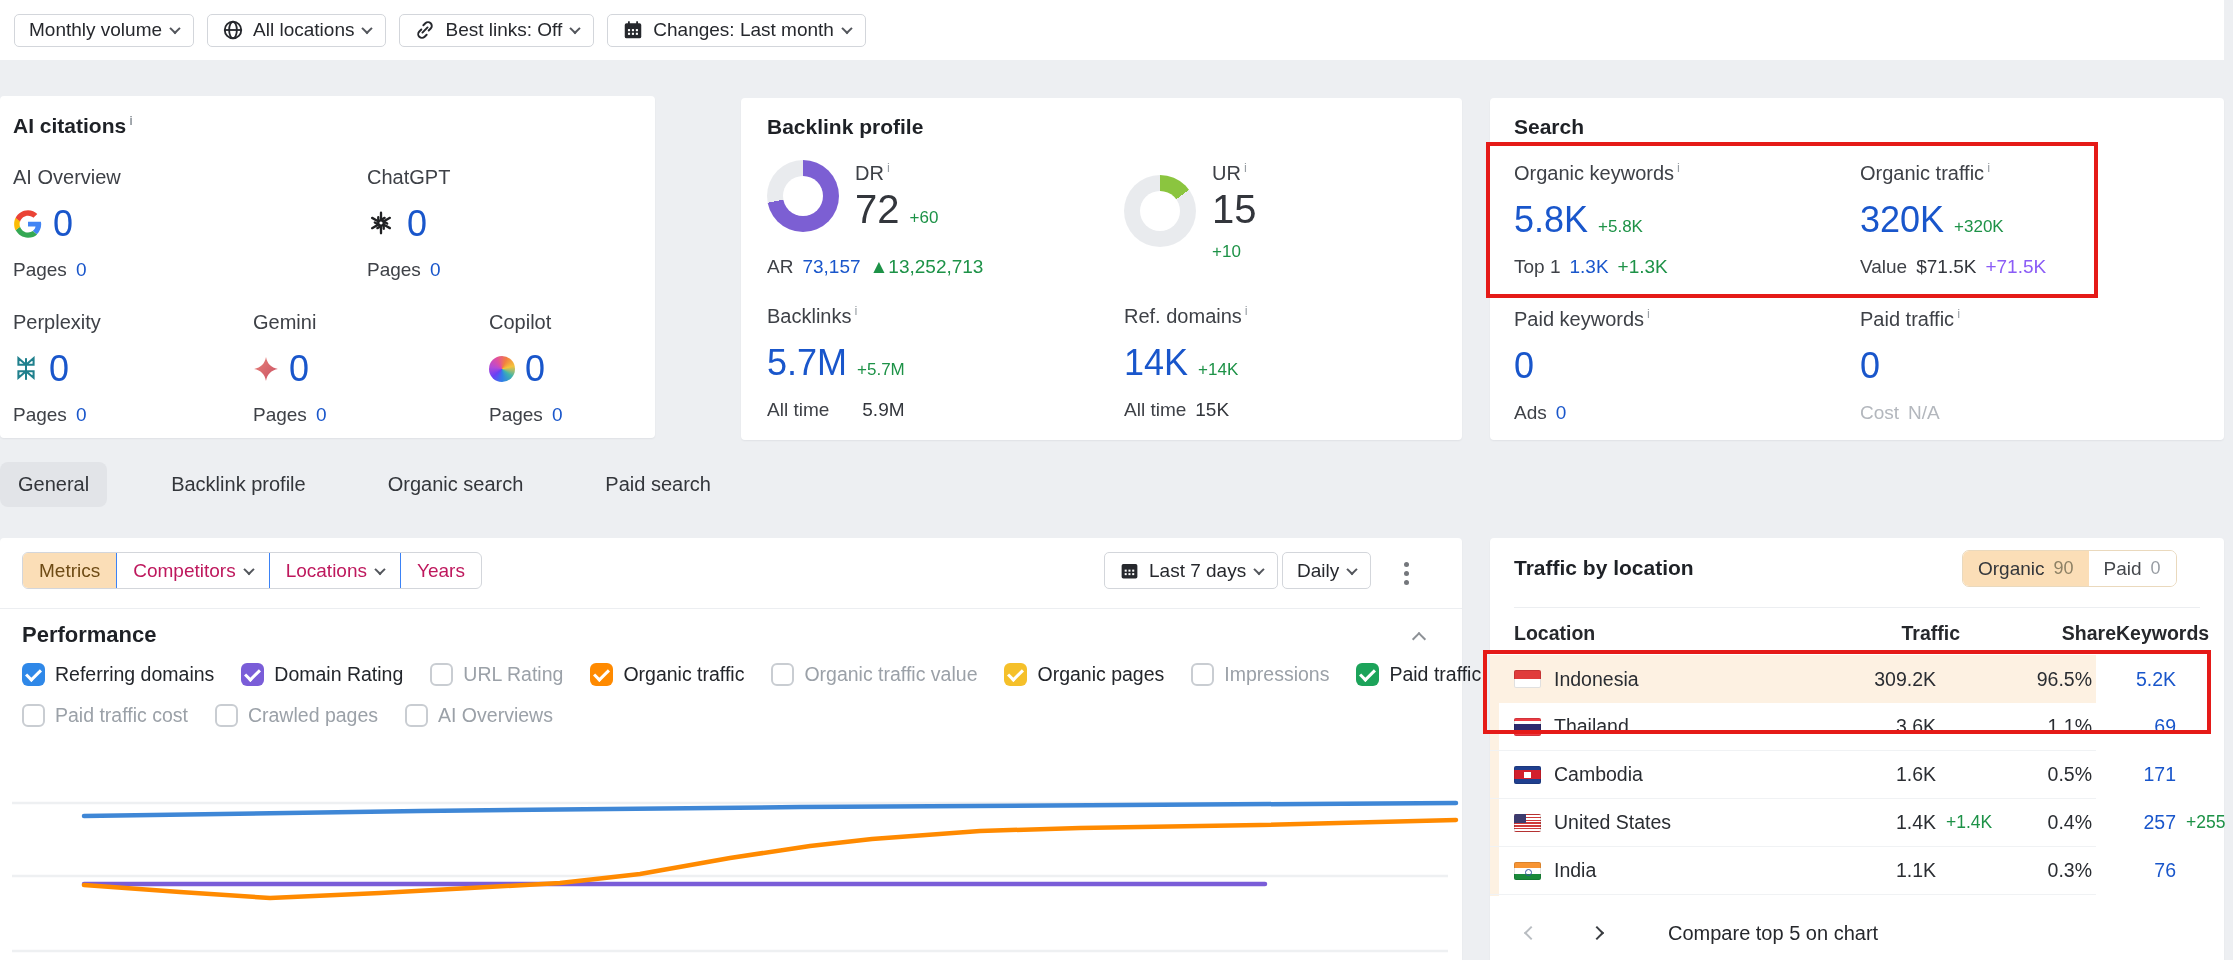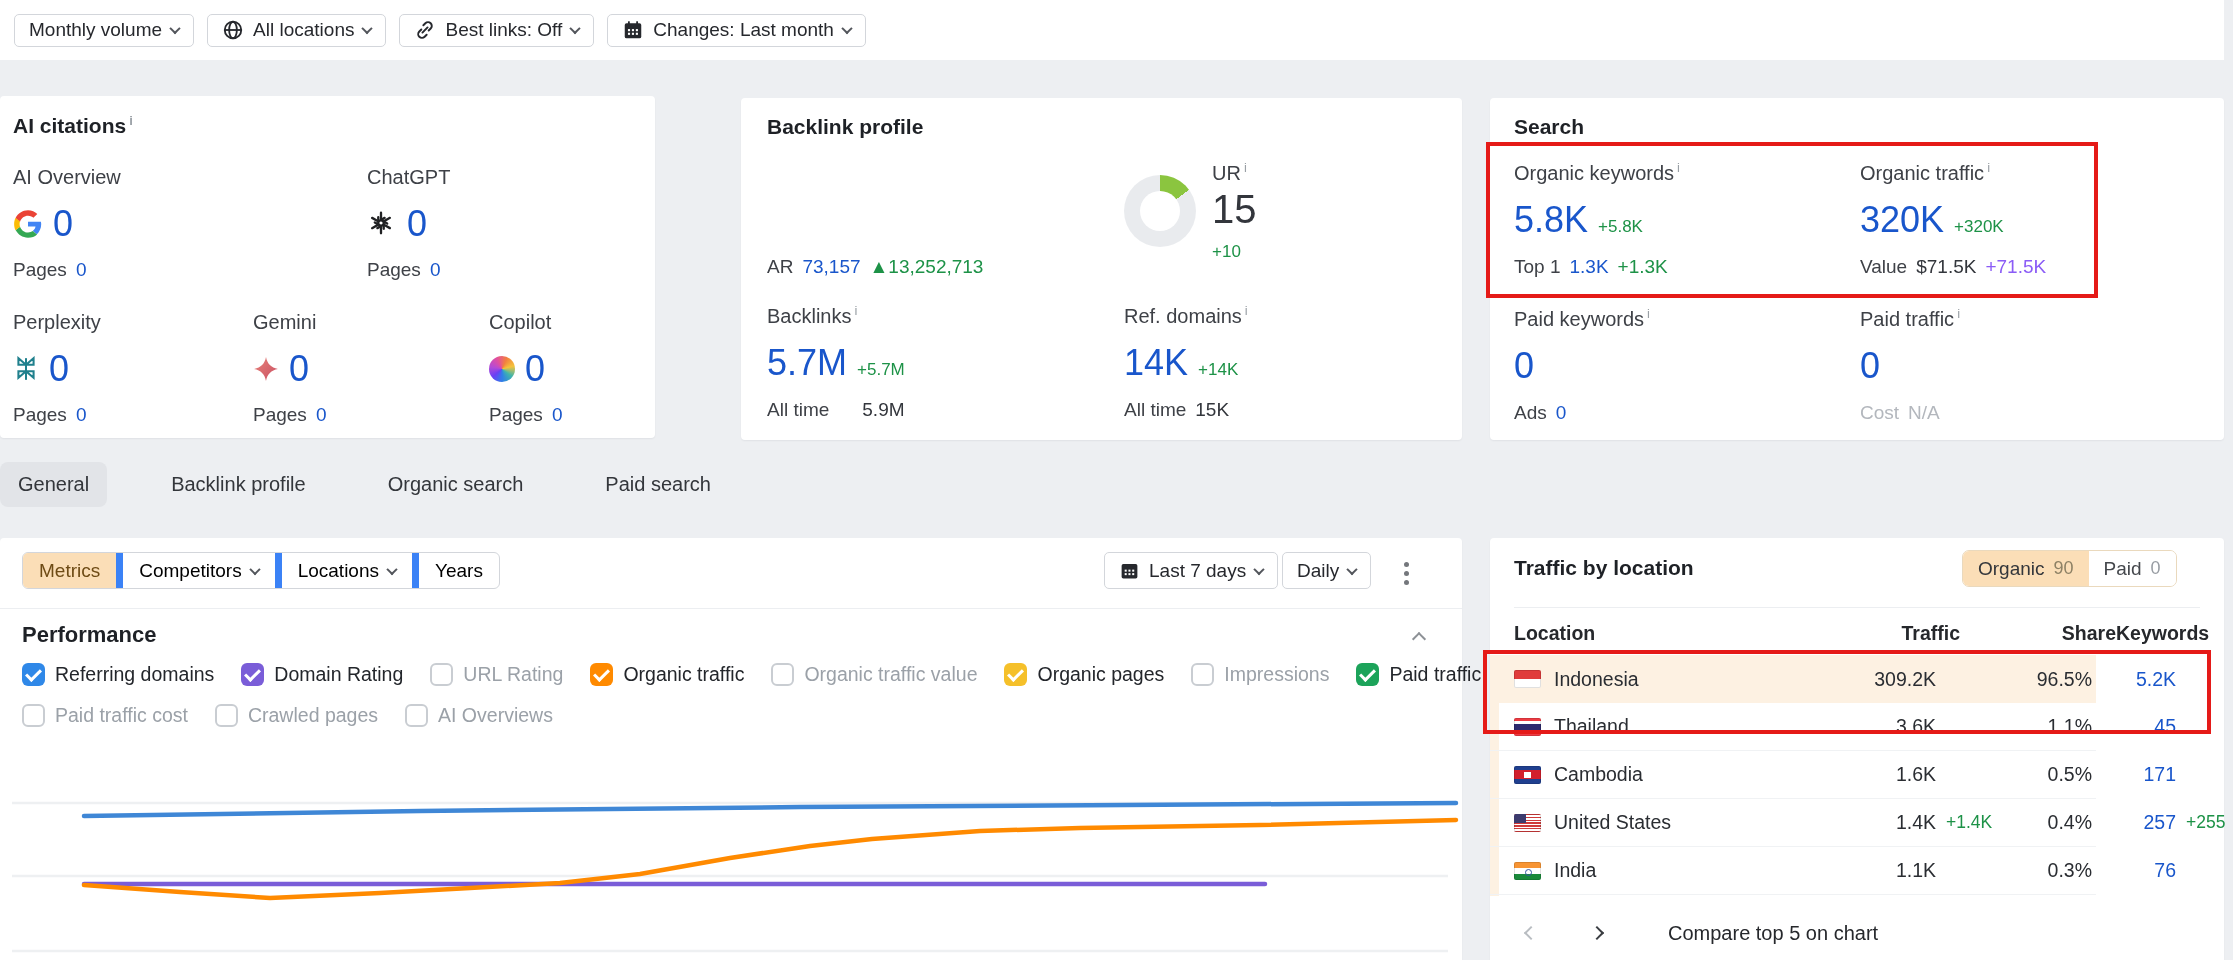--- a/index.html
+++ b/index.html
@@ -36,21 +36,21 @@
   .donut { width:72px; height:72px; border-radius:50%; position:relative; background:#e9ebee; }
   .donut::after { content:""; position:absolute; left:16px; top:16px; width:40px; height:40px; border-radius:50%; background:#fff; }
 
   
   .tabs { position:absolute; left:0; top:462px; display:flex; align-items:center; gap:46px; font-size:20px; color:#33363b; }
   .tab { padding:11px 18px; border-radius:8px; cursor:pointer; }
   .tab.active { background:#e2e4e8; }
 
   
   .seg { position:absolute; display:flex; height:37px; border:1px solid #d3d6db; border-radius:6px; overflow:hidden; background:#fff; }
-  .seg .it { display:flex; align-items:center; gap:9px; padding:0 16px; font-size:19px; color:#000000; border-left:7px solid #3b82f6; cursor:pointer; }
+  .seg .it { display:flex; align-items:center; gap:9px; padding:0 16px; font-size:19px; color:#be185d; border-left:1px solid #3b82f6; cursor:pointer; }
   .seg .it:first-child { border-left:none; }
   .seg .it.active { background:#fbdeb7; color:#6e4b15; }
 
   .divider { position:absolute; height:1px; background:#eceef1; }
 
   .h2 { position:absolute; font-size:22px; font-weight:bold; color:#1e2126; }
 
   .cbrow { position:absolute; display:flex; gap:27px; align-items:center; }
   .cbitem { display:flex; align-items:center; gap:10px; font-size:19.5px; color:#23262b; cursor:pointer; }
   .cbitem.off { color:#9ba1a8; }
@@ -247,20 +247,30 @@
     <div class="subrow" style="margin-top:14px;">
         <span>Pages</span>
         <span class="blue">0</span>
       </div>
   </div>
 </div>
 
 <div class="panel" style="left:741px;top:98px;width:721px;height:342px;">
   <div class="ptitle" style="position:absolute;left:26px;top:17px;">Backlink profile</div>
 
+  <div class="blk" style="left:26px;top:62px;display:flex;gap:16px;align-items:center;">
+    <div class="donut" id="donut-dr" style="background: conic-gradient(rgb(124, 95, 211) 0deg, rgb(124, 95, 211) 72%, rgb(233, 235, 238) 72%, rgb(233, 235, 238) 100%);"></div>
+    <div>
+      <div class="mlabel"><span>DR</span><span class="info">i</span></div>
+      <div class="vrow nums" style="margin-top:2px;">
+          <span class="bignum">72</span>
+          <span class="chg">+60</span>
+        </div>
+    </div>
+  </div>
   <div class="subrow" style="position:absolute;left:26px;top:158px;">
     <span>AR</span>
     <span class="blue">73,157</span>
     <span style="color:#1d9247;">▲<span>13,252,713</span></span>
   </div>
 
   <div class="blk" style="left:383px;top:62px;display:flex;gap:16px;align-items:center;">
     <div class="donut" id="donut-ur" style="background: conic-gradient(rgb(139, 197, 63) 0deg, rgb(139, 197, 63) 15%, rgb(233, 235, 238) 15%, rgb(233, 235, 238) 100%);"></div>
     <div>
       <div class="mlabel"><span>UR</span><span class="info">i</span></div>
@@ -505,21 +515,21 @@
 </div>
 <div class="trow" style="top:703px;">
   <span></span>
   <span class="name">
       <span class="flag thailand"></span>
       <span>Thailand</span>
     </span>
   <span class="r">3.6K</span>
   <span class="green"></span>
   <span class="r">1.1%</span>
-  <span class="r blue">45</span>
+  <span class="r blue">69</span>
   <span class="green"></span>
 </div>
 <div class="trow" style="top:751px;">
   <span></span>
   <span class="name">
       <span class="flag cambodia"></span>
       <span>Cambodia</span>
     </span>
   <span class="r">1.6K</span>
   <span class="green"></span>

